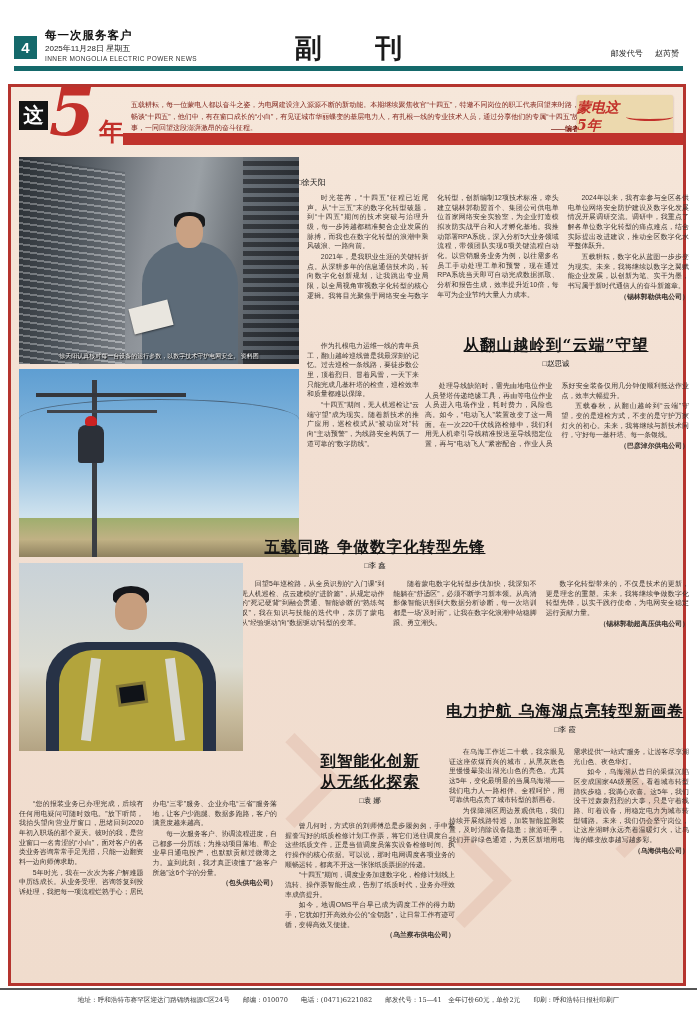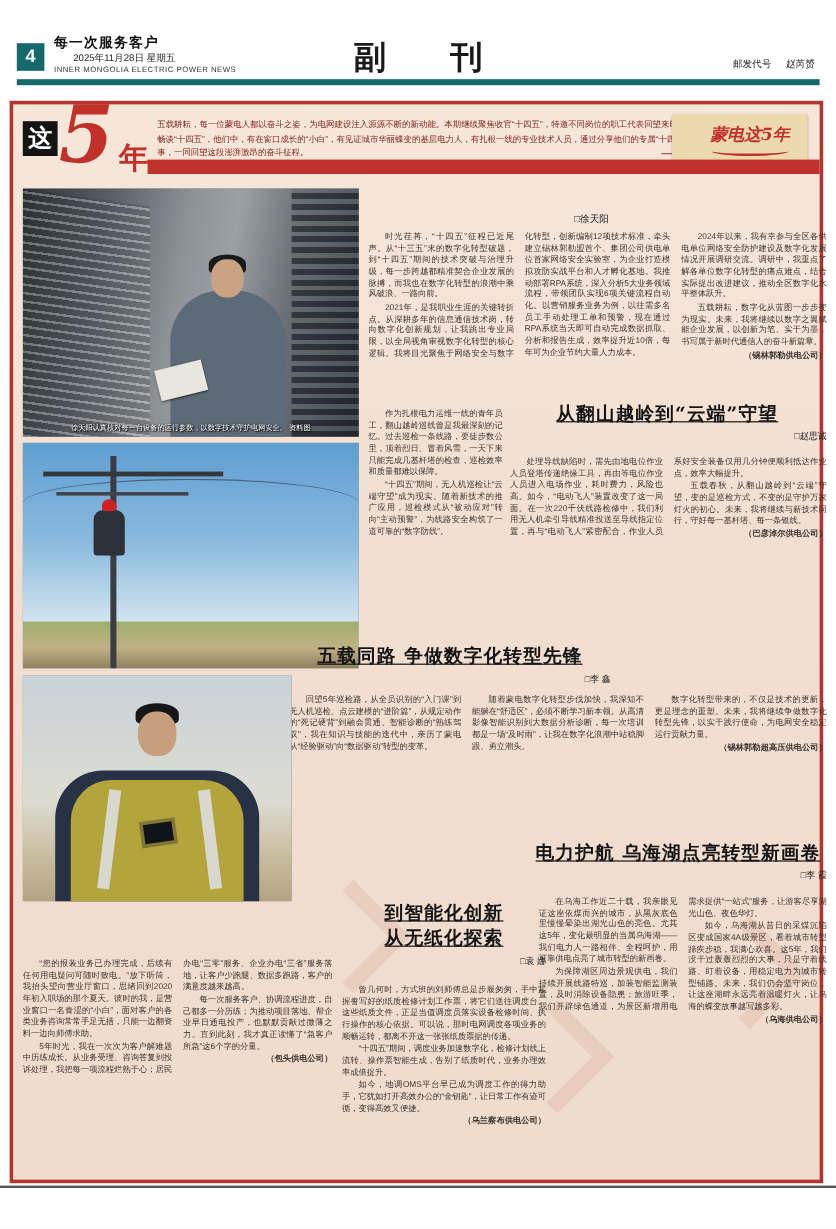--- a/index.html
+++ b/index.html
@@ -4,60 +4,60 @@
 <style>
   html,body{margin:0;padding:0;background:#e9e9e9;}
   .page{position:relative;width:697px;height:1024px;background:#ffffff;overflow:hidden;
         font-family:"Liberation Sans",sans-serif;color:#222;}
   
   .hdr{position:absolute;left:0;top:0;width:697px;height:84px;background:#fff;}
   .pagenum{position:absolute;left:14px;top:36px;width:23px;height:23px;background:#15696b;
            color:#fff;font-size:15px;font-weight:bold;display:flex;align-items:center;justify-content:center;}
   .paper-name{position:absolute;left:45px;top:28px;font-family:"DejaVu Serif",serif;
               font-weight:bold;font-size:11.5px;color:#111;letter-spacing:1px;}
-  .paper-date{position:absolute;left:61px;top:43px;font-size:8px;color:#222;}
+  .paper-date{position:absolute;left:45px;top:43px;font-size:8px;color:#222;}
   .paper-en{position:absolute;left:45px;top:55px;font-size:6.5px;color:#333;letter-spacing:.4px;}
   .section-title{position:absolute;left:0;right:0;top:30px;text-align:center;
                  font-family:"DejaVu Serif",serif;font-weight:bold;font-size:27px;color:#1a1a1a;letter-spacing:22px;text-indent:22px;}
   .editor{position:absolute;right:18px;top:48px;font-size:8px;color:#222;}
   .editor span{margin-left:10px;}
   .hdr-rule{position:absolute;left:14px;top:66px;width:669px;height:5px;background:#15696b;}
   
   .frame{position:absolute;left:8px;top:84px;width:678px;height:902px;border:3px solid #b5342e;
          background:linear-gradient(180deg,#f6e7da 0%,#f2dfd2 40%,#f0dccd 100%);box-sizing:border-box;}
   
   .tag-zhe{position:absolute;left:8px;top:14px;width:29px;height:29px;background:#141414;color:#fff;
            font-size:20px;font-weight:bold;display:flex;align-items:center;justify-content:center;font-family:"DejaVu Serif",serif;}
   .tag-5{position:absolute;left:38px;top:-8px;font-size:66px;font-weight:900;color:#c2302a;
          font-family:"DejaVu Serif",serif;font-style:italic;line-height:1;}
   .tag-year{position:absolute;left:88px;top:28px;font-size:25px;font-weight:900;color:#c2302a;
             font-family:"DejaVu Serif",serif;}
   .intro{position:absolute;left:120px;top:12px;width:448px;font-size:7px;line-height:1.65;
          color:#7c1d15;text-align:justify;}
   .intro-sig{position:absolute;right:0px;bottom:-1px;color:#7c1d15;font-weight:bold;font-size:7px;}
   .logo-box{position:absolute;right:10px;top:8px;width:96px;height:44px;background:#ecd9ae;
-            border-radius:2px;display:flex;flex-direction:column;align-items:center;justify-content:center;
-            box-shadow:0 1px 2px rgba(120,60,40,.4);padding-left:17px;}
+            border-radius:2px;display:flex;align-items:center;justify-content:center;
+            box-shadow:0 1px 2px rgba(120,60,40,.4);}
   .logo-text{font-family:"DejaVu Serif",serif;font-style:italic;font-weight:bold;font-size:14px;color:#c2302a;}
   .logo-wave{width:64px;height:6px;border-bottom:2.5px solid #c2302a;border-radius:0 0 60% 60%;}
   .red-strip{position:absolute;left:112px;top:46px;right:0px;height:12px;background:#c0332c;}
   
   .lead-title{position:absolute;left:286px;top:48px;width:392px;text-align:center;
       font-family:"DejaVu Serif",serif;font-weight:900;font-size:30px;letter-spacing:1px;color:#2b7fa3;
       text-shadow:1.5px 1.5px 0 #fff,-1.5px -1.5px 0 #fff,1.5px -1.5px 0 #fff,-1.5px 1.5px 0 #fff,3px 3px 3px rgba(60,20,10,.35);}
-  .lead-byline{position:absolute;left:286px;top:90px;width:392px;text-align:center;font-size:8px;color:#222;}
+  .lead-byline{position:absolute;left:286px;top:90px;width:392px;font-size:8px;color:#222;}
   .body-text{font-size:6.9px;line-height:1.4;color:#3b3430;text-align:justify;overflow:hidden;}
   .body-text p{margin:0 0 1px 0;text-indent:2em;}
   .cols3{column-count:3;column-gap:9px;}
   .cols2{column-count:2;column-gap:9px;}
   .attribution{text-align:right;font-weight:bold;text-indent:0;}
   
   .art-title{font-family:"DejaVu Serif",serif;font-weight:bold;font-size:15.5px;color:#141414;
              text-align:center;letter-spacing:1px;text-decoration:underline;}
-  .art-byline{text-align:right;font-size:7.5px;color:#222;margin-top:3px;}
+  .art-byline{text-align:center;font-size:7.5px;color:#222;margin-top:3px;}
   
   .photo{position:absolute;overflow:hidden;background:#888;}
   .ph-caption{position:absolute;left:4px;right:4px;bottom:3px;color:#fff;font-size:6px;
               text-shadow:0 0 2px #000,1px 1px 1px #000;text-align:center;}
   
   .p1-base{position:absolute;inset:0;background:linear-gradient(100deg,#2e3338 0%,#555c63 22%,#8d9298 45%,#9aa0a5 58%,#6a7076 75%,#3f454d 100%);}
   .p1-rack{position:absolute;left:0;top:0;width:38%;height:100%;
            background:repeating-linear-gradient(0deg,rgba(255,255,255,.28) 0 2px,rgba(20,25,30,.15) 2px 7px);
            transform:skewY(8deg);transform-origin:top left;}
   .p1-rack2{position:absolute;right:0;top:0;width:20%;height:100%;
@@ -228,14 +228,15 @@
     <div class="body-text" style="position:absolute;left:274px;top:734px;width:170px;height:144px;">
       <p>曾几何时，方式班的刘师傅总是步履匆匆，手中紧握誊写好的纸质检修计划工作票，将它们送往调度台。这些纸质文件，正是当值调度员落实设备检修时间、执行操作的核心依据。可以说，那时电网调度各项业务的顺畅运转，都离不开这一张张纸质票据的传递。</p>
       <p>“十四五”期间，调度业务加速数字化，检修计划线上流转、操作票智能生成，告别了纸质时代，业务办理效率成倍提升。</p>
       <p>如今，地调OMS平台早已成为调度工作的得力助手，它犹如打开高效办公的“金钥匙”，让日常工作有迹可循，变得高效又便捷。</p>
       <p class="attribution">（乌兰察布供电公司）</p>
     </div>
 
   </div>
 
   <div class="ftr-rule"></div>
+  <div class="ftr">地址：呼和浩特市赛罕区迎达门路锦绣福源C区24号　　邮编：010070　　电话：(0471)6221082　　邮发代号：15—41　全年订价60元，单价2元　　印刷：呼和浩特日报社印刷厂</div>
 
 </div>
 
 </body></html>

